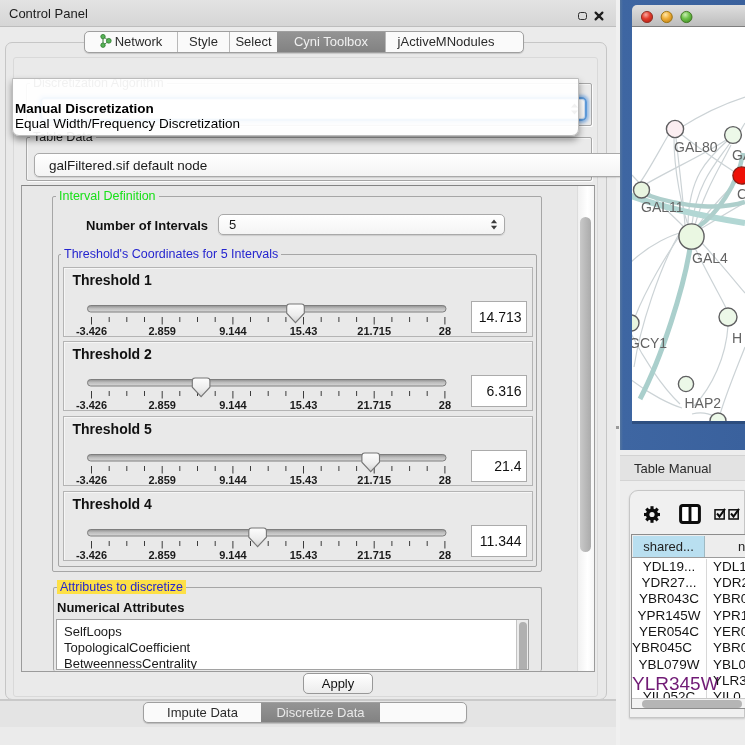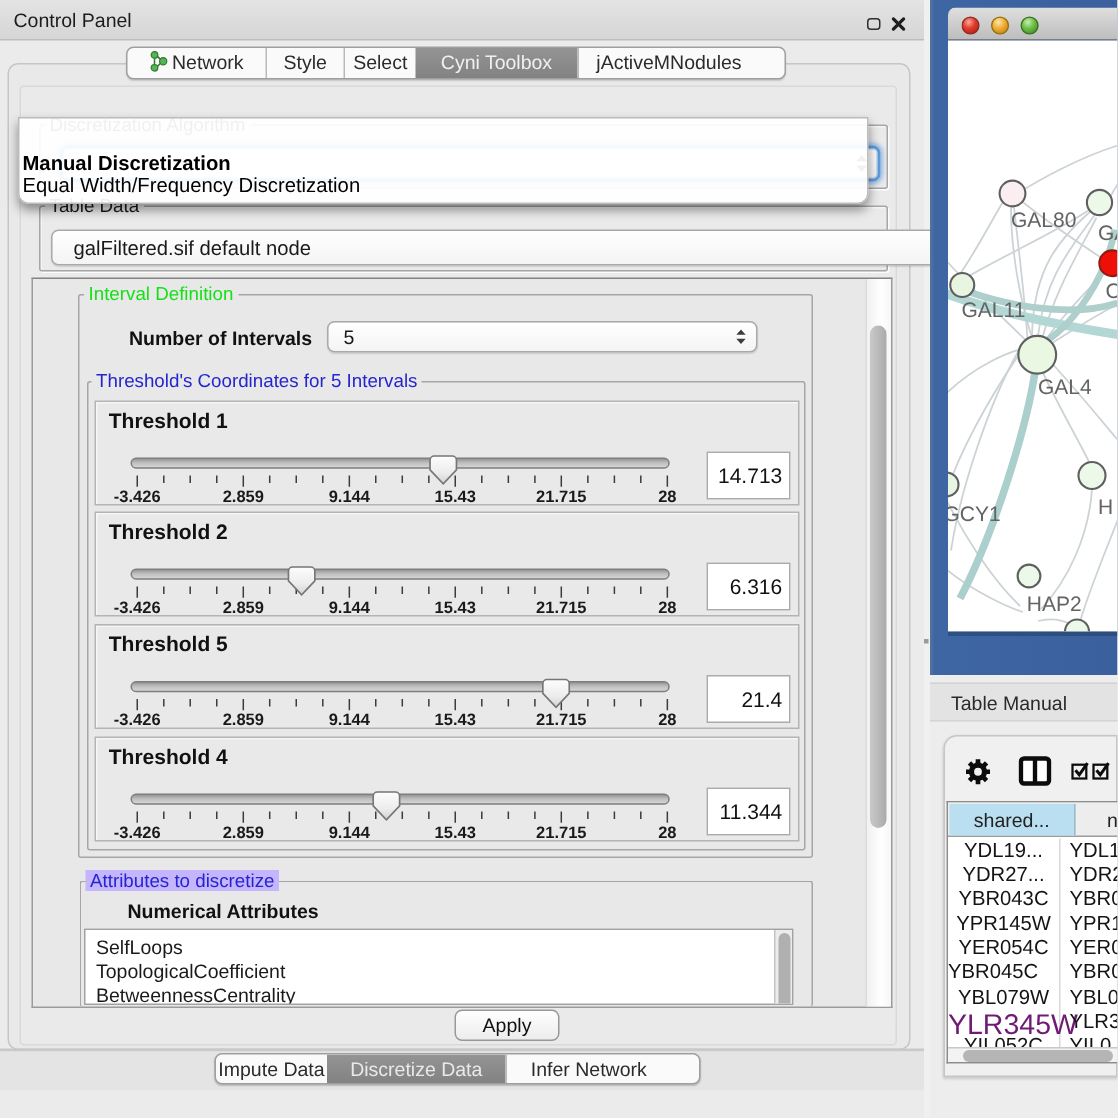--- a/index.html
+++ b/index.html
@@ -188,35 +188,35 @@
         <text class="tick-label" x="168.9" y="66.5" text-anchor="middle">9.144</text>
         <text class="tick-label" x="239.5" y="66.5" text-anchor="middle">15.43</text>
         <text class="tick-label" x="310.2" y="66.5" text-anchor="middle">21.715</text>
         <text class="tick-label" x="380.9" y="66.5" text-anchor="middle">28</text>
     <path transform="translate(193.6 0)" d="M-6 36 h12 a2.8 2.8 0 0 1 2.8 2.8 v6.4 L0 54.6 L-8.8 45.2 v-6.4 a2.8 2.8 0 0 1 2.8 -2.8 z" fill="url(#thm3)" stroke="#767676" stroke-width="1.1"></path>
   </svg>
   <div class="tfield">11.344</div>
 </div>
 
 <div class="group" style="left:53px;top:587px;width:489px;height:84px;border-bottom:none;box-shadow:none;"></div>
-<div class="glabel" style="left:57px;top:580px;background:#c4b5fd;color:#2525cf;">Attributes to discretize</div>
-<div class="abs" style="left:57px;top:600px;font-weight:bold;color:#111;margin-left:28px;">Numerical Attributes</div>
+<div class="glabel" style="left:57px;top:580px;background:#fde047;color:#2525cf;">Attributes to discretize</div>
+<div class="abs" style="left:57px;top:600px;font-weight:bold;color:#111;">Numerical Attributes</div>
 <div class="abs" style="left:56px;top:619px;width:473px;height:51px;border:1px solid #a2a2a2;background:#fff;overflow:hidden;">
   <div class="abs" style="left:7px;top:4px;line-height:16px;color:#1a1a1a;">SelfLoops<br>TopologicalCoefficient<br>BetweennessCentrality</div>
   <div class="abs" style="left:459px;top:0;width:13px;height:51px;background:#ececec;border-left:1px solid #c3c3c3;"></div>
   <div class="abs" style="left:461.5px;top:2px;width:8px;height:60px;background:#b0b0b0;border-radius:4px;"></div>
 </div>
 
 <div class="abs" style="left:303px;top:673px;width:70px;height:21px;background:linear-gradient(#ffffff,#ececec);border:1px solid #989898;border-radius:5px;text-align:center;line-height:19px;color:#111;">Apply</div>
 
 <div class="abs" style="left:0;top:699px;width:616px;height:2px;background:#c9c9c9;"></div>
 <div class="abs" style="left:0;top:701px;width:616px;height:26px;background:#e4e4e4;"></div>
 <div class="abs" style="left:0;top:727px;width:616px;height:18px;background:#ebebeb;"></div>
 <div class="abs" style="left:143px;top:702px;width:324px;height:21px;background:#fafafa;border:1px solid #9f9f9f;border-radius:5px;overflow:hidden;box-shadow:0 1px 1px rgba(0,0,0,.18);">
-  <div class="seg" style="width:74px;">Impute Data</div><div class="seg" style="width:119px;background:linear-gradient(#949494,#828282);color:#e9e9e9;">Discretize Data</div><div class="seg" style="width:110px;border-left:1px solid #b9b9b9;">Infer Network</div>
+  <div class="seg" style="width:117px;">Impute Data</div><div class="seg" style="width:119px;background:linear-gradient(#949494,#828282);color:#e9e9e9;">Discretize Data</div><div class="seg" style="width:110px;border-left:1px solid #b9b9b9;">Infer Network</div>
 </div>
 
 <div class="abs" style="left:620px;top:0;width:125px;height:450px;background:linear-gradient(90deg,#54759f 0,#3e66a2 3px,#3a619d 100%);">
   <div class="abs" style="left:12px;top:5px;width:113px;height:22px;background:linear-gradient(#dfdfdf,#bdbdbd);border-bottom:1px solid #7e7e7e;border-radius:5px 0 0 0;">
     <svg class="abs" style="left:9px;top:4.8px;" width="60" height="14" viewBox="0 0 60 14">
       <defs>
         <radialGradient id="rl" cx=".4" cy=".3" r=".8">
               <stop offset="0" stop-color="#f8a9a0"></stop>
               <stop offset=".45" stop-color="#e33d2e"></stop>
               <stop offset="1" stop-color="#b01d10"></stop>
@@ -323,21 +323,21 @@
 <svg class="abs" style="left:713.5px;top:507.5px;" width="27" height="12" viewBox="0 0 27 12">
   <g fill="none" stroke="#0c0c0c" stroke-width="1.5">
     <rect x="1" y="1.8" width="9.2" height="9.2"></rect>
     <rect x="15" y="1.8" width="9.2" height="9.2"></rect>
   </g>
   <path d="M3 5.5 L5.5 8.5 L11 0.8" fill="none" stroke="#0c0c0c" stroke-width="2"></path>
   <path d="M17 5.5 L19.5 8.5 L25 0.8" fill="none" stroke="#0c0c0c" stroke-width="2"></path>
 </svg>
 <div class="abs" style="left:631px;top:533.5px;width:114px;height:175px;border:1px solid #8c8c8c;border-right:none;background:#fff;overflow:hidden;">
   <div class="abs" style="left:0;top:0;width:114px;height:23.5px;background:#ededed;border-bottom:1px solid #9c9c9c;"></div>
-  <div class="abs" style="left:1px;top:1px;width:84px;height:21.5px;background:#b9dff0;border-right:1px solid #9fb9c2;text-align:center;line-height:21px;color:#222;">shared...</div>
+  <div class="abs" style="left:1px;top:1px;width:72px;height:21.5px;background:#b9dff0;border-right:1px solid #9fb9c2;text-align:center;line-height:21px;color:#222;">shared...</div>
   <div class="abs" style="left:106px;top:4px;color:#222;">na</div>
   <div class="abs" style="left:74px;top:24px;width:1px;height:139px;background:#d8d8d8;"></div>
   <div class="abs" style="left:0;top:24.0px;width:74px;text-align:center;color:#141414;font-size:13.5px;">YDL19...</div>
   <div class="abs" style="left:81px;font-size:13.5px;top:24.0px;color:#141414;">YDL1</div>
   <div class="abs" style="left:0;top:40.4px;width:74px;text-align:center;color:#141414;font-size:13.5px;">YDR27...</div>
   <div class="abs" style="left:81px;font-size:13.5px;top:40.4px;color:#141414;">YDR2</div>
   <div class="abs" style="left:0;top:56.7px;width:74px;text-align:center;color:#141414;font-size:13.5px;">YBR043C</div>
   <div class="abs" style="left:81px;font-size:13.5px;top:56.7px;color:#141414;">YBR0</div>
   <div class="abs" style="left:0;top:73.1px;width:74px;text-align:center;color:#141414;font-size:13.5px;">YPR145W</div>
   <div class="abs" style="left:81px;font-size:13.5px;top:73.1px;color:#141414;">YPR1</div>

